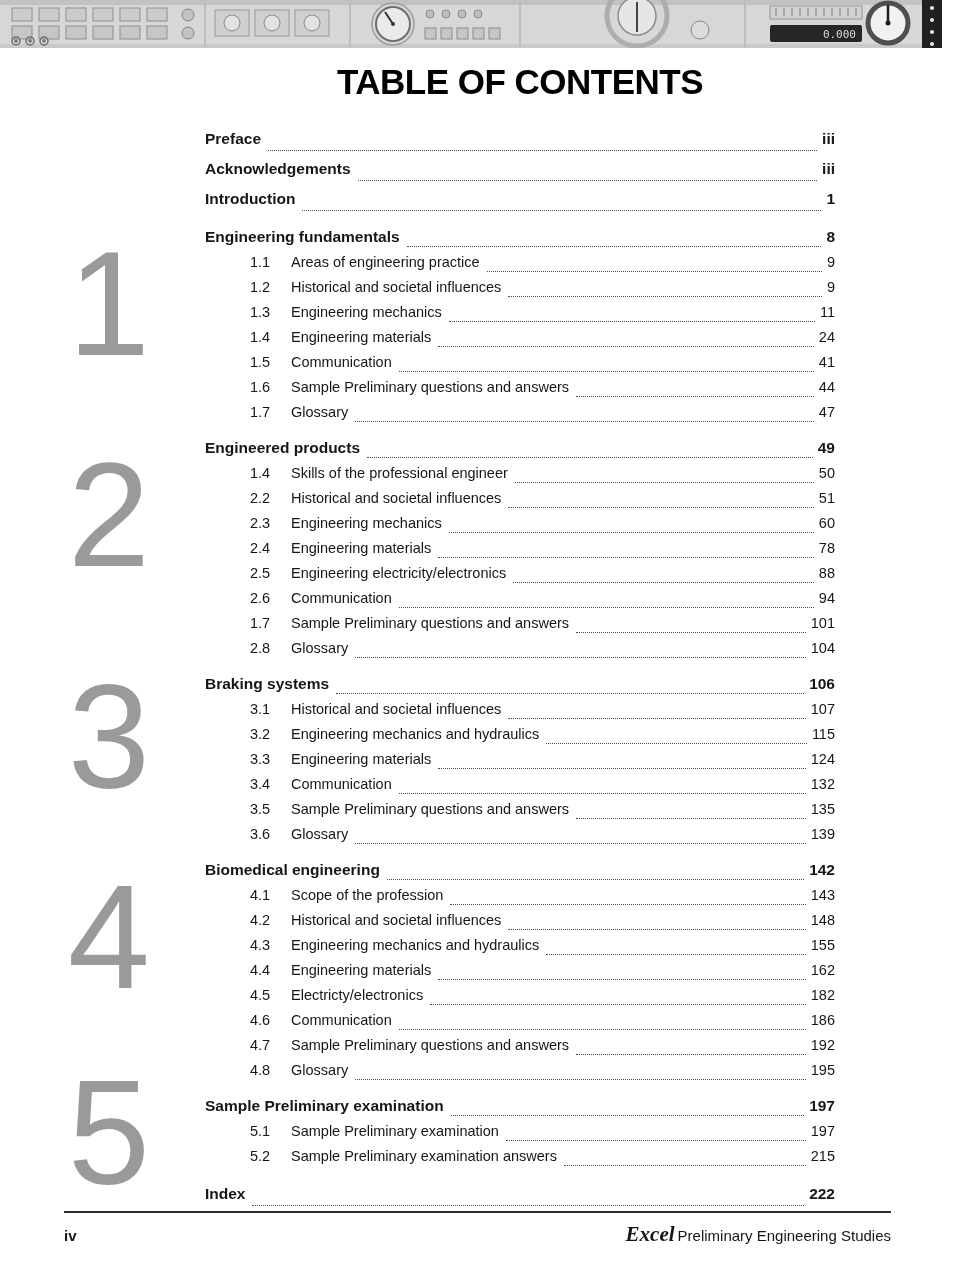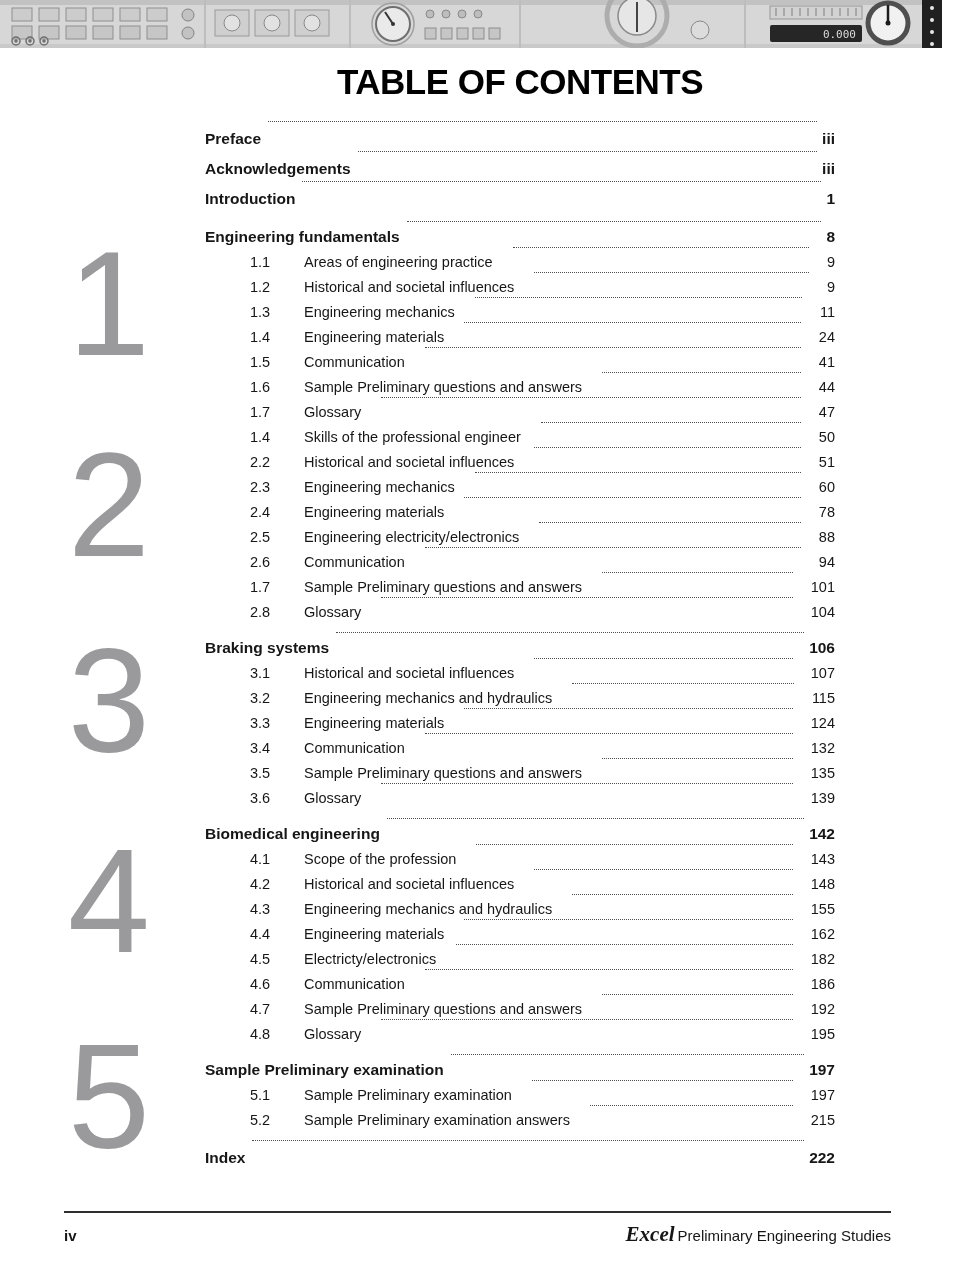--- a/index.html
+++ b/index.html
@@ -13,24 +13,24 @@
     margin: 0 auto;
   }
   .banner { display: block; width: 957px; height: 48px; }
   .title {
     margin: 14px 122px 22px 205px;
     text-align: center;
     font-size: 35px; font-weight: bold; letter-spacing: -0.5px;
     color: #000000;
   }
   .content { padding: 0 122px 0 205px; }
-  .row { display: flex; align-items: flex-start; line-height: 25px; font-size: 14.5px; }
+  .row { display: flex; align-items: flex-end; line-height: 25px; font-size: 14.5px; }
   .row.fm { line-height: 30px; font-size: 15.5px; font-weight: bold; }
   .row.chap-head { line-height: 26px; margin-top: 10px; font-size: 15.5px; font-weight: bold; }
-  .row.sec { padding-left: 45px; gap: 13px; }
+  .row.sec { padding-left: 45px; }
   .row.back { margin-top: 10px; }
   .sec-num { flex: none; width: 41px; }
   .lbl { flex: none; white-space: nowrap; }
   .leader {
     flex: 1 1 auto; min-width: 12px;
     margin: 0 5px 0 7px;
     border-bottom: 1.5px dotted #4d4d4d;
     position: relative; top: -3px;
   }
   .pg { flex: none; }
@@ -227,20 +227,25 @@
           </div>
           <div class="row sec">
             <span class="sec-num">1.7</span>
             <span class="lbl">Glossary</span>
             <span class="leader"></span>
             <span class="pg">47</span>
           </div>
         </div>
         <div class="chapter">
           <span class="chapnum">2</span>
+          <div class="row chap-head">
+            <span class="lbl">Engineered products</span>
+            <span class="leader"></span>
+            <span class="pg">49</span>
+          </div>
           <div class="row sec">
             <span class="sec-num">1.4</span>
             <span class="lbl">Skills of the professional engineer</span>
             <span class="leader"></span>
             <span class="pg">50</span>
           </div>
           <div class="row sec">
             <span class="sec-num">2.2</span>
             <span class="lbl">Historical and societal influences</span>
             <span class="leader"></span>

